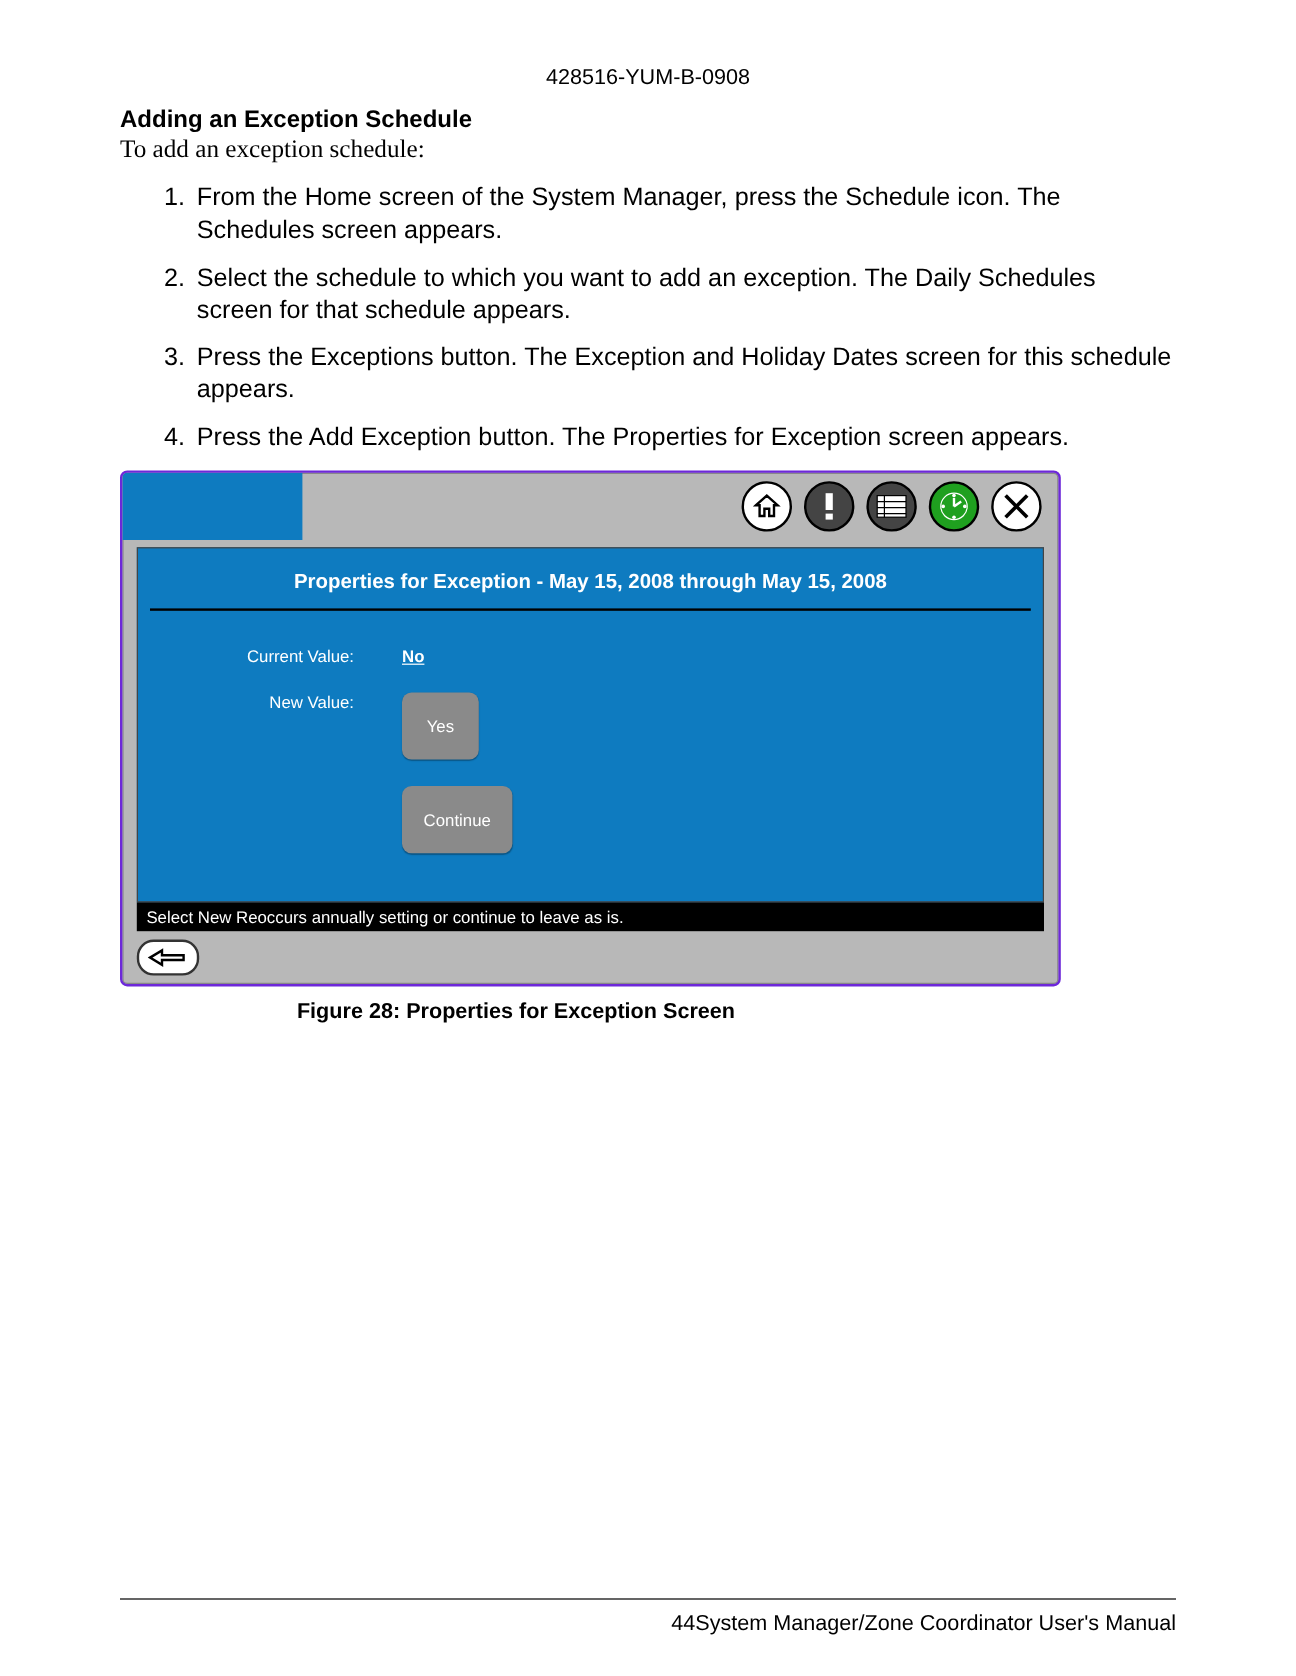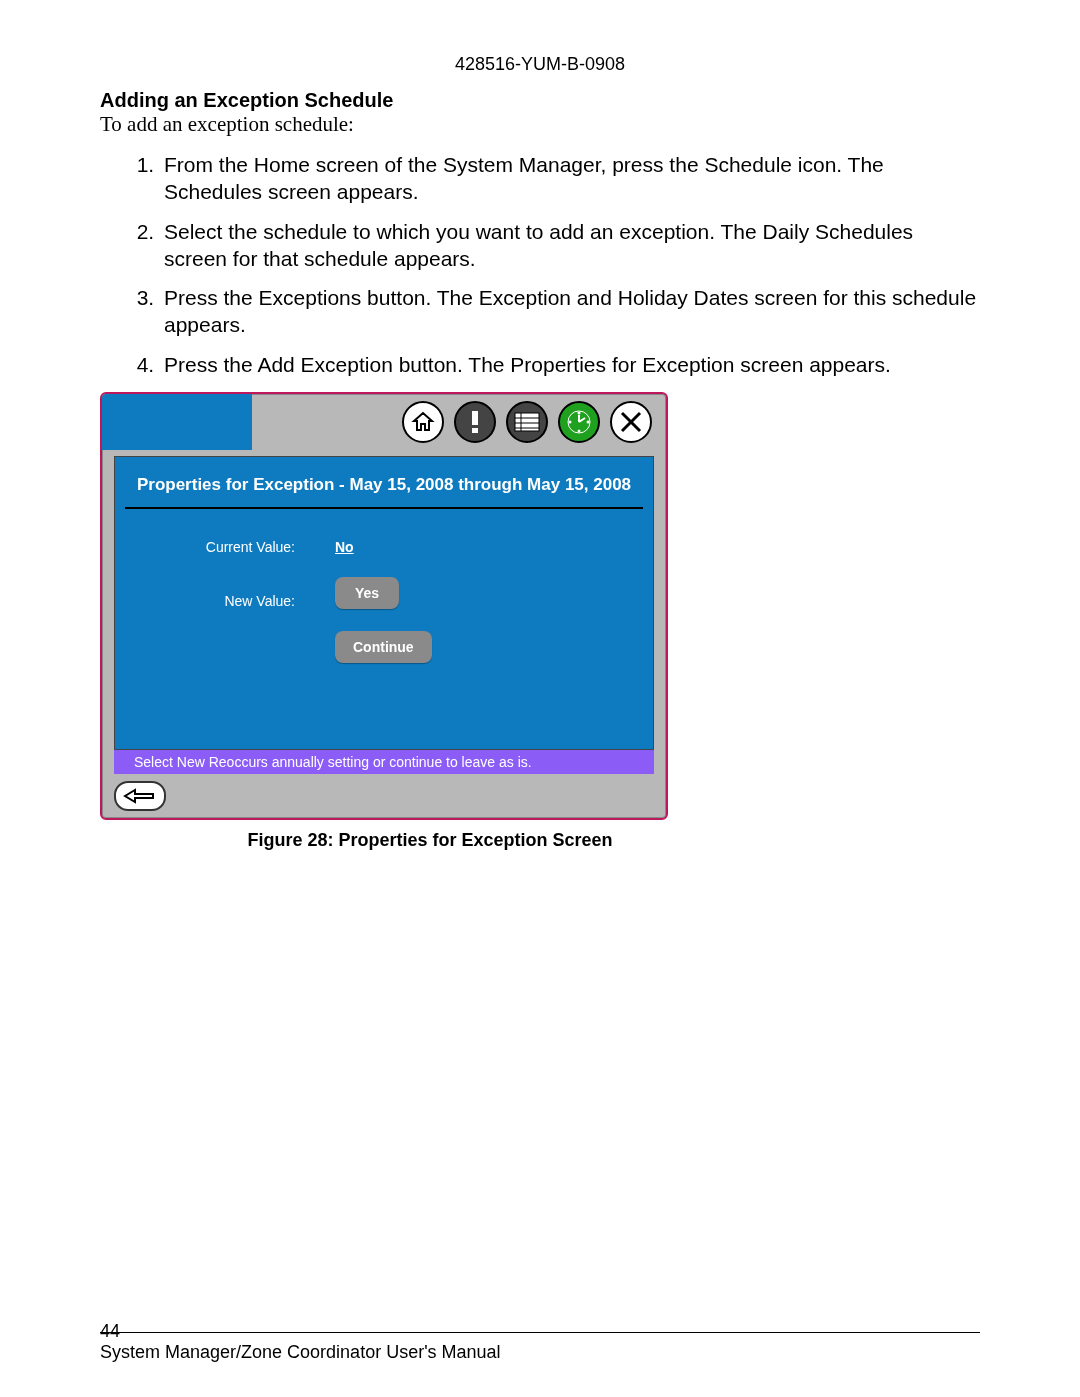--- a/index.html
+++ b/index.html
@@ -41,22 +41,22 @@
     margin-bottom: 12px;
     line-height: 1.3;
     padding-left: 4px;
   }
 
   .figure-wrap {
     margin-top: 14px;
     margin-bottom: 12px;
   }
   .device-frame {
-    width: 568px;
-    border: 2px solid #be185d;
+    width: 784px;
+    border: 2px solid #6d28d9;
     background: #b8b8b8;
     border-radius: 6px;
     overflow: hidden;
     box-shadow: inset 0 0 0 1px #888;
   }
   .topbar {
     height: 56px;
     display: flex;
     align-items: center;
   }
@@ -101,57 +101,57 @@
     height: 2px;
     background: #000;
     margin: 0 10px;
   }
   .panel-body {
     padding: 30px 20px 40px 20px;
     min-height: 240px;
   }
   .form-row {
     display: flex;
-    align-items: flex-end;
+    align-items: flex-start;
     margin-bottom: 22px;
   }
   .form-label {
     width: 200px;
     text-align: right;
     color: #fff;
     font-size: 14px;
     padding-right: 40px;
   }
   .form-value {
     color: #fff;
     font-weight: bold;
     font-size: 14px;
     text-decoration: underline;
   }
   .gray-button {
     background: #8a8a8a;
     color: #fff;
-    font-weight: bold;
+    font-weight: normal;
     font-size: 14px;
     border: none;
     border-radius: 8px;
-    padding: 8px 18px;
+    padding: 20px 18px;
     min-width: 64px;
     text-align: center;
     box-shadow: 0 1px 1px rgba(0,0,0,0.3);
   }
   .button-row {
     margin-left: 200px;
     margin-top: 10px;
   }
   .status-strip {
-    background: #8b5cf6;
-    color: #fff;
-    font-size: 14px;
-    padding: 4px 20px;
+    background: #000000;
+    color: #fff;
+    font-size: 14px;
+    padding: 4px 8px;
     margin: 0 12px;
   }
   .bottom-bar {
     height: 44px;
     display: flex;
     align-items: center;
     padding: 0 12px;
   }
   .back-button {
     width: 52px;
@@ -181,21 +181,20 @@
   }
   .footer {
     position: absolute;
     left: 100px;
     right: 100px;
     bottom: 34px;
     display: flex;
     justify-content: flex-end;
     font-family: Arial, sans-serif;
     font-size: 18px;
-    flex-direction: column;
   }
 </style>
 </head>
 <body>
 
 <div class="page">
   <div class="doc-id">428516-YUM-B-0908</div>
   <div class="section-heading">Adding an Exception Schedule</div>
   <div class="intro-line">To add an exception schedule:</div>
   <ol class="steps">

